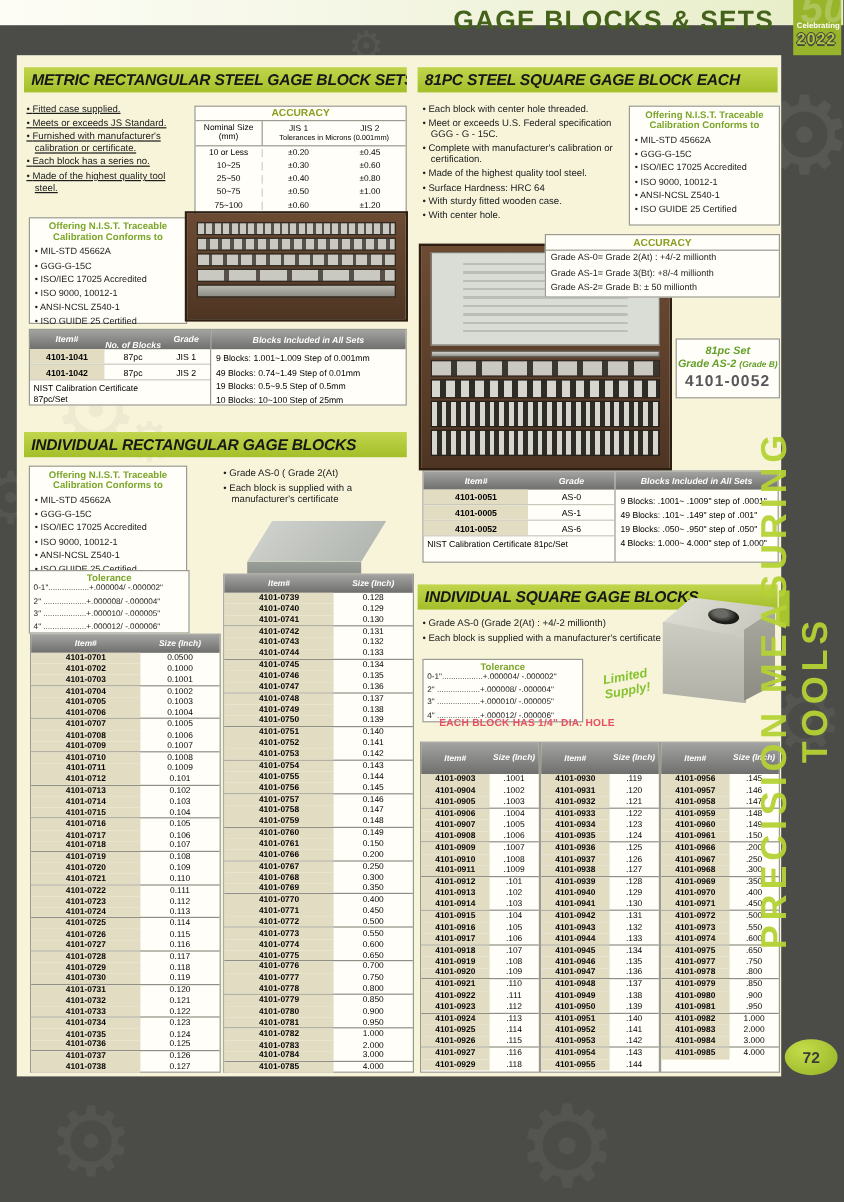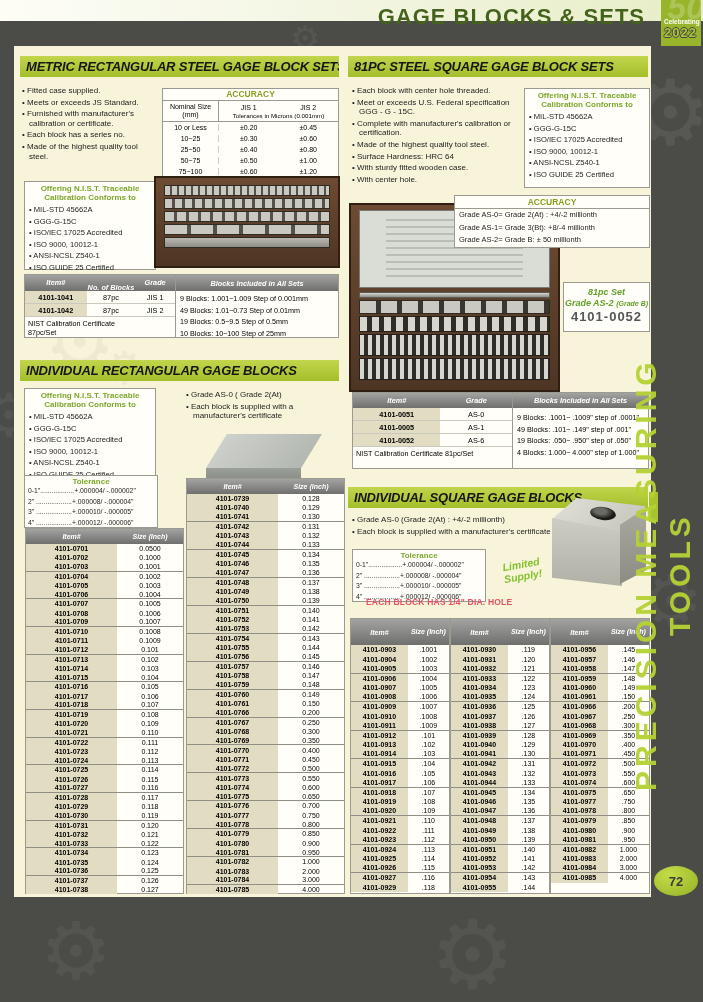--- a/index.html
+++ b/index.html
@@ -153,21 +153,21 @@
   <span class="gear" style="left:40px;top:905px;font-size:80px;color:rgba(255,255,255,.05);">⚙</span>
   <span class="gear" style="left:430px;top:900px;font-size:95px;color:rgba(255,255,255,.05);">⚙</span>
 
   <div id="panel">
 
     <span class="gear" style="left:30px;top:250px;font-size:80px;color:rgba(0,0,0,.04);">⚙</span>
     <span class="gear" style="left:90px;top:295px;font-size:46px;color:rgba(0,0,0,.04);">⚙</span>
 
     <div class="section-bar" style="left:6px;top:10px;width:319px;">METRIC RECTANGULAR STEEL GAGE BLOCK SETS</div>
 
-    <div class="bullets" style="left:8px;top:40px;width:136px;">
+    <div class="bullets" style="left:8px;top:40px;width:136px;text-decoration:underline;">
         <div class="bullet">Fitted case supplied.</div>
         <div class="bullet">Meets or exceeds JS Standard.</div>
         <div class="bullet">Furnished with manufacturer's calibration or certificate.</div>
         <div class="bullet">Each block has a series no.</div>
         <div class="bullet">Made of the highest quality tool steel.</div>
       </div>
 
     <div id="acc-metric">
       <div class="acc-title">ACCURACY</div>
       <div class="hdr">
@@ -245,21 +245,21 @@
           <div class="st-item" style="width:62px;">4101-1042</div>
           <div style="width:49px;">87pc</div>
           <div style="width:40px;">JIS 2</div>
         </div>
         <div class="st-footer" style="width:120px;">NIST Calibration Certificate 87pc/Set</div>
       </div>
       <div style="flex:1;">
         <div class="st-right-hdr">Blocks Included in All Sets</div>
         <div class="st-lines">
             <div class="inc-line">9 Blocks: 1.001~1.009 Step of 0.001mm</div>
-            <div class="inc-line">49 Blocks: 1.01~0.73 Step of 0.01mm</div>
+            <div class="inc-line">49 Blocks: 0.74~1.49 Step of 0.01mm</div>
             <div class="inc-line">19 Blocks: 0.5~9.5 Step of 0.5mm</div>
             <div class="inc-line">10 Blocks: 10~100 Step of 25mm</div>
           </div>
       </div>
     </div>
 
     <div class="section-bar" style="left:6px;top:314px;width:319px;">INDIVIDUAL RECTANGULAR GAGE BLOCKS</div>
 
     <div class="whitebox" style="left:10px;top:342px;width:132px;height:89px;">
       <div class="box-title">Offering N.I.S.T. Traceable Calibration Conforms to</div>
@@ -628,21 +628,21 @@
             <div class="gc c0">4101-0784</div>
             <div class="gc c1">3.000</div>
           </div>
           <div class="gen-row">
             <div class="gc c0">4101-0785</div>
             <div class="gc c1">4.000</div>
           </div>
         </div>
     </div>
 
-    <div class="section-bar" style="left:334px;top:10px;width:300px;">81PC STEEL SQUARE GAGE BLOCK SETS</div>
+    <div class="section-bar" style="left:334px;top:10px;width:300px;">81PC STEEL SQUARE GAGE BLOCK EACH</div>
 
     <div class="bullets" style="left:338px;top:40px;width:168px;">
         <div class="bullet">Each block with center hole threaded.</div>
         <div class="bullet">Meet or exceeds U.S. Federal specification GGG - G - 15C.</div>
         <div class="bullet">Complete with manufacturer's calibration or certification.</div>
         <div class="bullet">Made of the highest quality tool steel.</div>
         <div class="bullet">Surface Hardness: HRC 64</div>
         <div class="bullet">With sturdy fitted wooden case.</div>
         <div class="bullet">With center hole.</div>
       </div>

